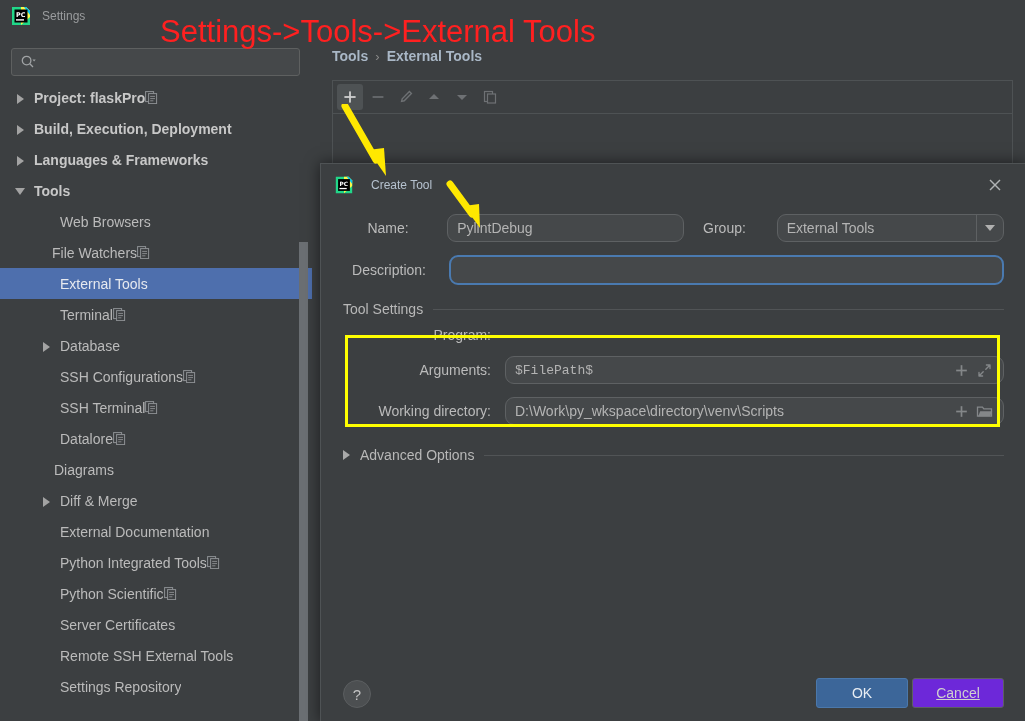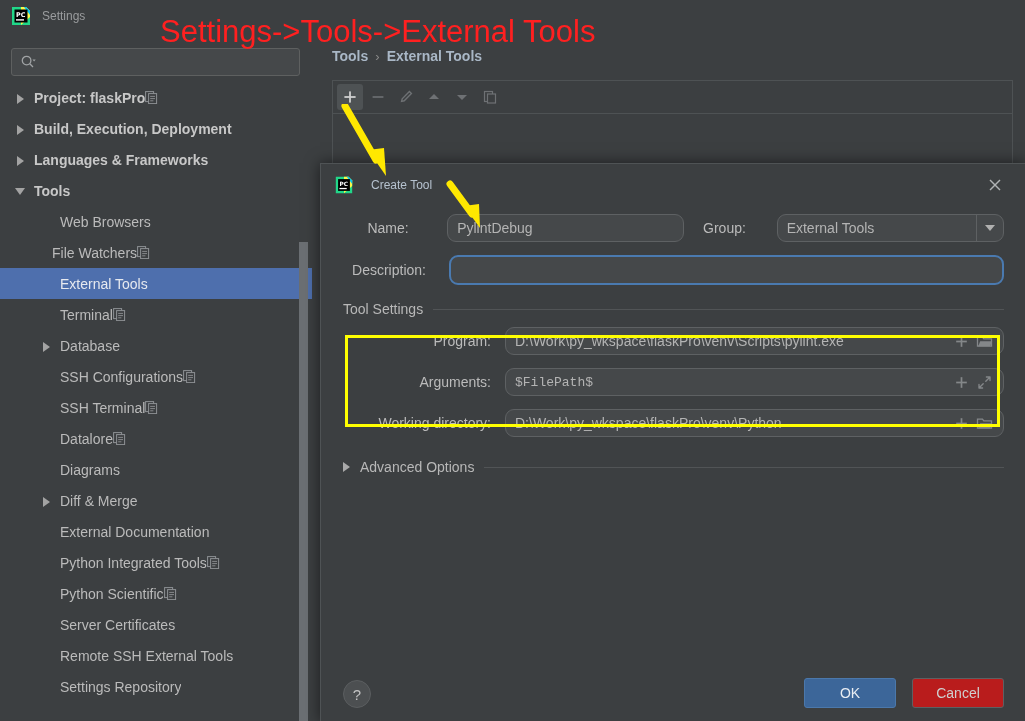--- a/index.html
+++ b/index.html
@@ -222,23 +222,23 @@
     color: #c3c3c3; font-size: 15px;
   }
   .btn {
     box-sizing: border-box;
     height: 30px; min-width: 92px;
     border-radius: 3px;
     display: flex; align-items: center; justify-content: center;
     font-size: 14px;
   }
   .btn.primary { background: #3c6699; border: 1px solid #4b78ab; color: #e8edf3; }
-  .btn.secondary { background: #b91c1c; border: 1px solid #5d6062; color: #cfcfcf; }
+  .btn.secondary { background: #6d28d9; border: 1px solid #5d6062; color: #cfcfcf; text-decoration: underline; }
   .footer-btns {
-    position: absolute; right: 22px; bottom: 14px; display: flex; gap: 16px;
+    position: absolute; right: 22px; bottom: 14px; display: flex; gap: 4px;
   }
 
   
   .annot-text {
     position: absolute; left: 160px; top: 14px;
     font-size: 31px; color: #ff2020; white-space: nowrap;
     font-family: "Liberation Sans", sans-serif;
     letter-spacing: 0px;
   }
   .arrow-svg { position: absolute; pointer-events: none; }
@@ -376,21 +376,21 @@
               <rect x="0.6" y="0.6" width="8" height="10" fill="none" stroke="#8e9194" stroke-width="1"></rect>
               <rect x="3.6" y="2.6" width="8" height="10" fill="#3c3f41" stroke="#8e9194" stroke-width="1"></rect>
               <line x1="5.2" y1="5.4" x2="10" y2="5.4" stroke="#8e9194" stroke-width="0.9"></line>
               <line x1="5.2" y1="7.6" x2="10" y2="7.6" stroke="#8e9194" stroke-width="0.9"></line>
               <line x1="5.2" y1="9.8" x2="8.4" y2="9.8" stroke="#8e9194" stroke-width="0.9"></line>
             </svg>
           </span>
         </div>
         <div class="tree-row" style="padding-left: 40px;">
           <span class="twisty"></span>
-          <span class="tree-label" style="margin-left: 6px;">Diagrams</span>
+          <span class="tree-label" style="">Diagrams</span>
         </div>
         <div class="tree-row" style="padding-left: 40px;">
           <span class="twisty right"></span>
           <span class="tree-label" style="margin-left: 6px;">Diff &amp; Merge</span>
         </div>
         <div class="tree-row" style="padding-left: 40px;">
           <span class="twisty"></span>
           <span class="tree-label" style="margin-left: 6px;">External Documentation</span>
         </div>
         <div class="tree-row" style="padding-left: 40px;">
@@ -537,37 +537,20 @@
 
       <div class="sep-title">
         <span class="txt">Tool Settings</span>
         <span class="line"></span>
       </div>
 
       <div class="settings-grid">
 
         <div class="ts-row">
           <span class="ts-lbl">Program:</span>
-          <div class="field ts-field">
-            <span class="val">D:\Work\py_wkspace\flaskPro\venv\Scripts\pylint.exe</span>
-            <span class="field-actions">
-              <span>
-                <svg class="act-ico" viewBox="0 0 16 16" xmlns="http://www.w3.org/2000/svg">
-                  <rect x="7.2" y="3" width="1.6" height="10" fill="#8f9295"></rect>
-                  <rect x="3" y="7.2" width="10" height="1.6" fill="#8f9295"></rect>
-                </svg>
-              </span>
-              <span>
-                <svg class="act-ico" viewBox="0 0 17 17" xmlns="http://www.w3.org/2000/svg">
-                  <path d="M1.5 4.2h5l1.3 1.6h7.7v7.4H1.5z" fill="none" stroke="#8f9295" stroke-width="1.3"></path>
-                  <path d="M2.2 13.2l2-5h12l-2 5z" fill="#8f9295"></path>
-                </svg>
-              </span>
-            </span>
-          </div>
         </div>
 
         <div class="ts-row">
           <span class="ts-lbl">Arguments:</span>
           <div class="field ts-field mono">
             <span class="val">$FilePath$</span>
             <span class="field-actions">
               <span>
                 <svg class="act-ico" viewBox="0 0 16 16" xmlns="http://www.w3.org/2000/svg">
                   <rect x="7.2" y="3" width="1.6" height="10" fill="#8f9295"></rect>
@@ -580,21 +563,21 @@
                   <path d="M7.2 9.8L3 14M3 14h3.6M3 14v-3.6" fill="none" stroke="#8f9295" stroke-width="1.35" stroke-linecap="round"></path>
                 </svg>
               </span>
             </span>
           </div>
         </div>
 
         <div class="ts-row">
           <span class="ts-lbl">Working directory:</span>
           <div class="field ts-field">
-            <span class="val">D:\Work\py_wkspace\flaskPro\venv\Python</span>
+            <span class="val">D:\Work\py_wkspace\directory\venv\Scripts</span>
             <span class="field-actions">
               <span>
                 <svg class="act-ico" viewBox="0 0 16 16" xmlns="http://www.w3.org/2000/svg">
                   <rect x="7.2" y="3" width="1.6" height="10" fill="#8f9295"></rect>
                   <rect x="3" y="7.2" width="10" height="1.6" fill="#8f9295"></rect>
                 </svg>
               </span>
               <span>
                 <svg class="act-ico" viewBox="0 0 17 17" xmlns="http://www.w3.org/2000/svg">
                   <path d="M1.5 4.2h5l1.3 1.6h7.7v7.4H1.5z" fill="none" stroke="#8f9295" stroke-width="1.3"></path>

